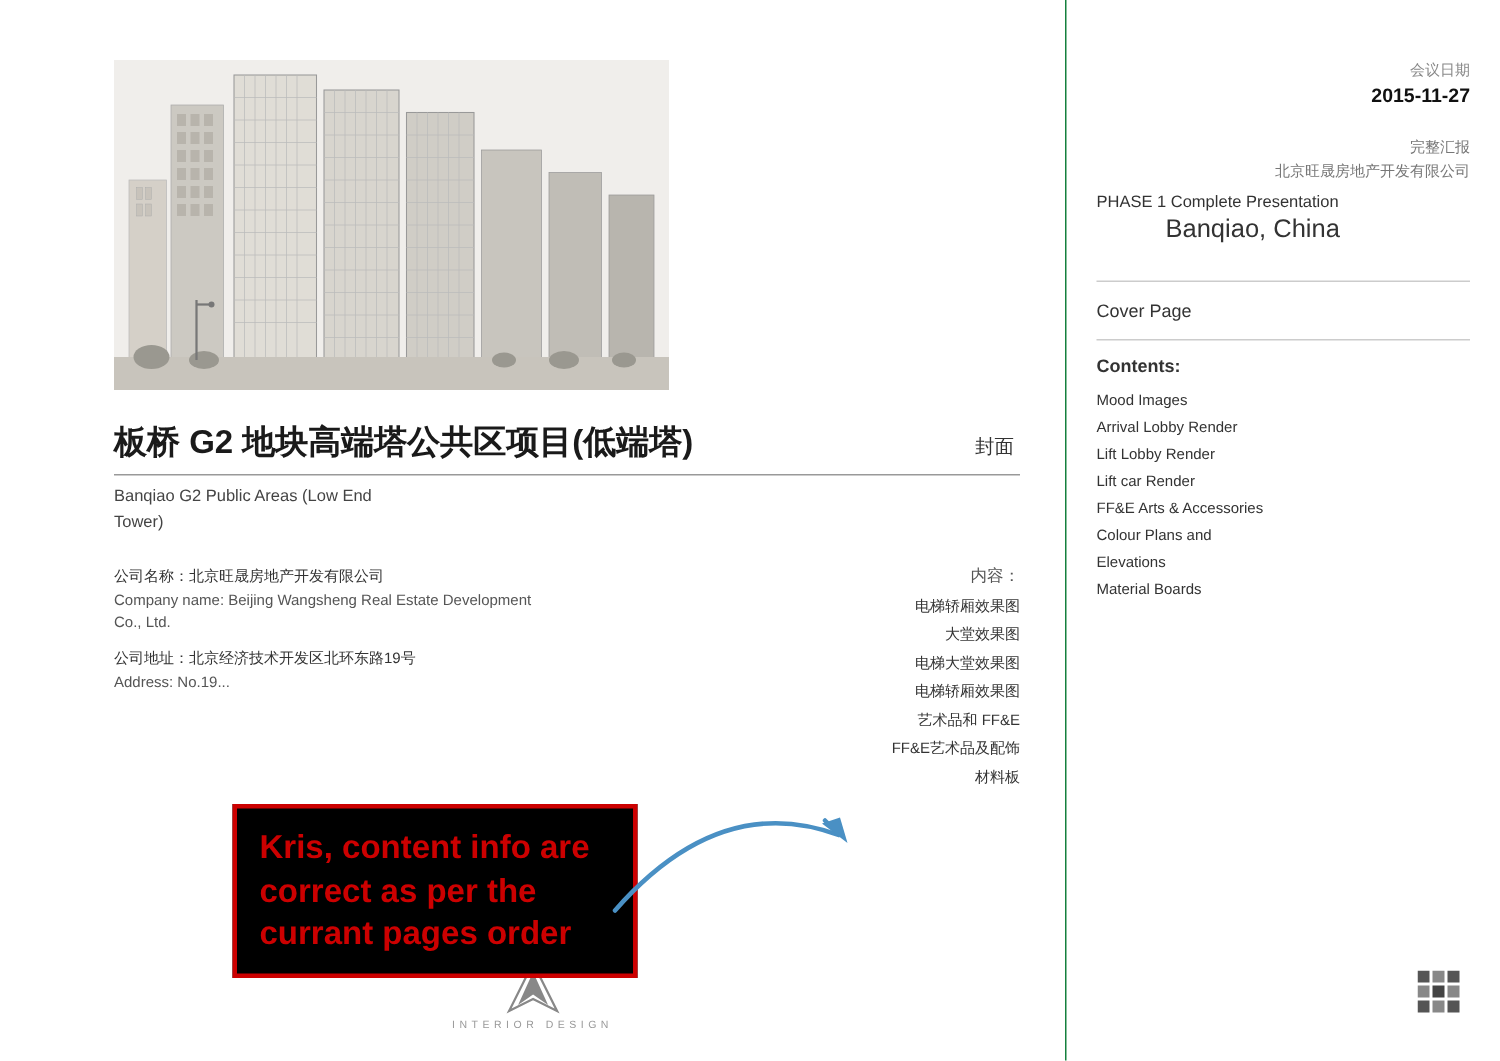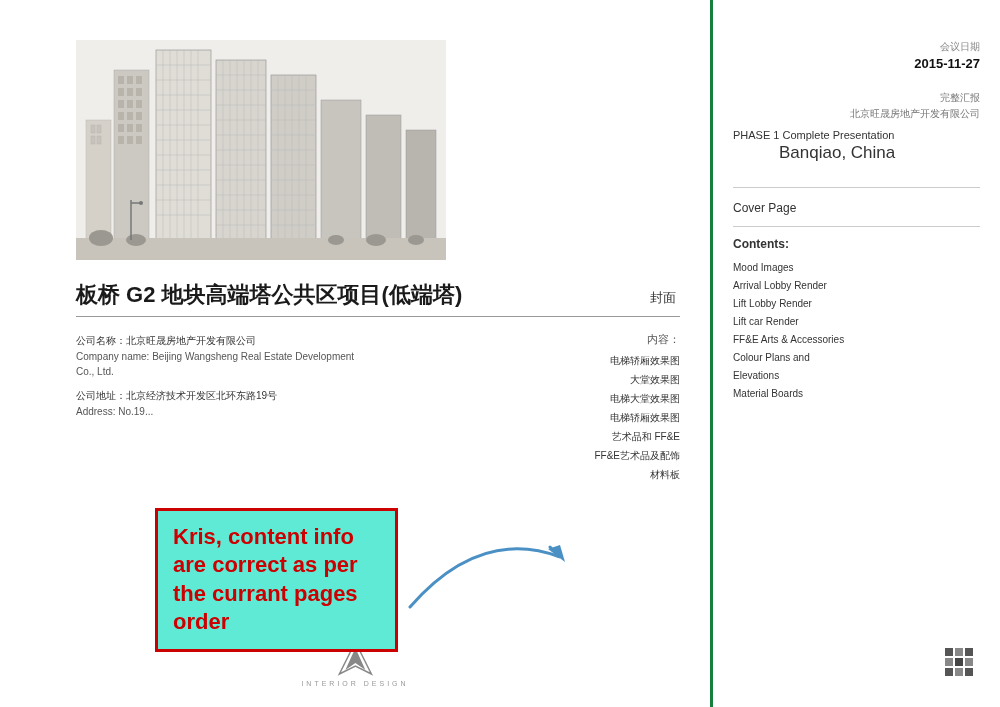--- a/index.html
+++ b/index.html
@@ -27,21 +27,21 @@
       width: 710px;
       height: 100%;
       padding: 40px 30px 20px 76px;
       position: relative;
     }
 
     
     .right-sidebar {
       width: 308px;
       height: 100%;
-      border-left: 3px solid #15803d;
+      border-left: 1px solid #15803d;
       padding: 40px 20px 20px 20px;
       position: relative;
     }
 
     
     .building-image {
       width: 370px;
       height: 220px;
       margin-bottom: 20px;
       background: #e8e8e8;
@@ -113,22 +113,22 @@
       font-size: 10px;
       color: #333;
       line-height: 1.8;
     }
 
     
     .annotation-box {
       position: absolute;
       left: 155px;
       bottom: 55px;
-      width: 243px;
-      background: #5eead4;
+      width: 270px;
+      background: #000000;
       border: 3px solid #cc0000;
       padding: 12px 15px;
       z-index: 10;
     }
 
     .annotation-text {
       font-size: 22px;
       font-weight: bold;
       color: #cc0000;
       line-height: 1.3;
@@ -318,20 +318,24 @@
       </svg>
     </div>
 
     <div style="display: flex; align-items: baseline; width: 630px;">
       <span class="title-cn-big">板桥 G2 地块高端塔公共区项目(低端塔)</span>
       <span class="fengmian-label">封面</span>
     </div>
 
     <div class="full-divider"></div>
 
+    <div class="project-title-en">
+      <span>Banqiao G2 Public Areas (Low End</span><br>
+      <span>Tower)</span>
+    </div>
 
     <div class="left-lower">
       <div class="left-company-col">
         <p style="font-size:10px; color:#333; line-height:1.7;">公司名称：北京旺晟房地产开发有限公司</p>
         <p style="font-size:10px; color:#555; line-height:1.5;">Company name:  Beijing Wangsheng Real Estate Development</p>
         <p style="font-size:10px; color:#555; line-height:1.5; margin-bottom:8px;">Co., Ltd.</p>
         <p style="font-size:10px; color:#333; line-height:1.7;">公司地址：北京经济技术开发区北环东路19号</p>
         <p style="font-size:10px; color:#555; line-height:1.5;">Address:  No.19...</p>
       </div>
 

